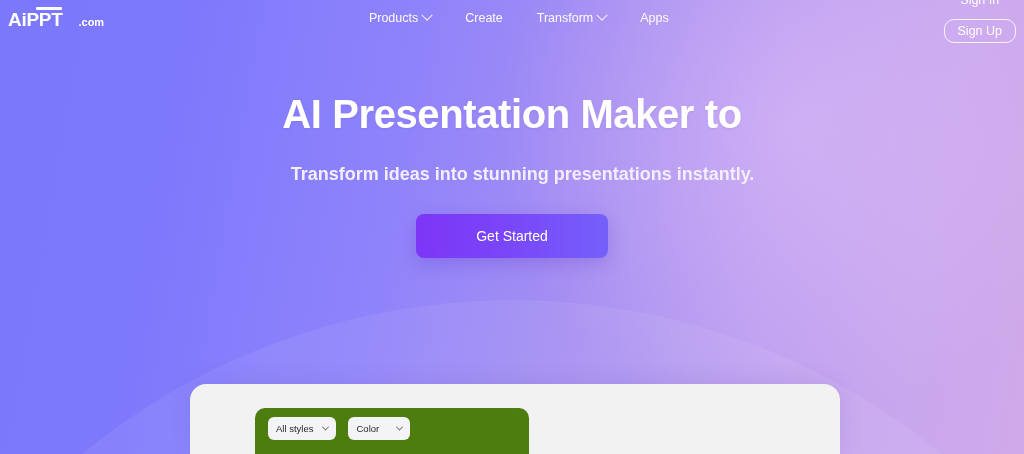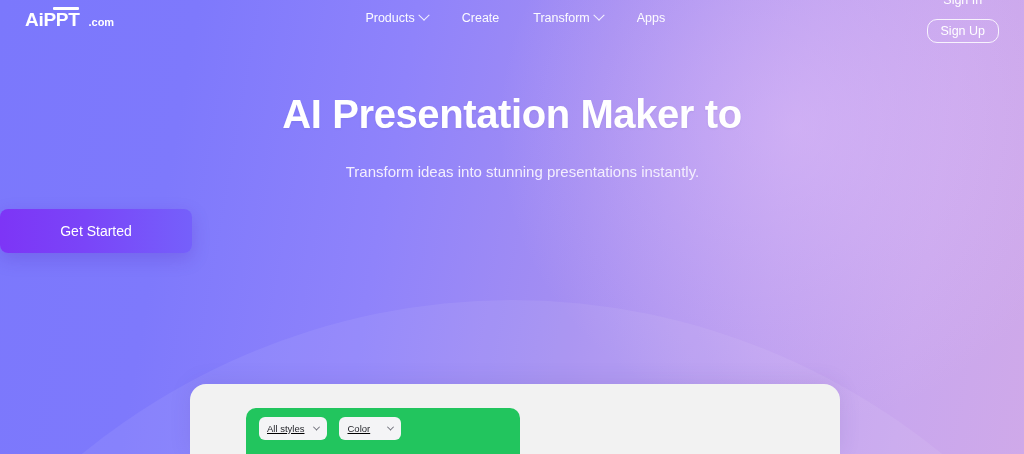--- a/index.html
+++ b/index.html
@@ -39,39 +39,39 @@
     width:620px; height:620px;
     border-radius:50%;
     background:radial-gradient(circle, rgba(231,196,250,0.45) 0%, rgba(231,196,250,0) 68%);
     pointer-events:none;
   }
 
   
   .nav {
     position:absolute; top:0; left:0; right:0; height:36px;
     display:flex; align-items:center;
-    padding:0 25px;
+    padding:0 8px;
     z-index:5;
   }
   .logo {
     display:flex; align-items:flex-end;
     color:#fff;
     user-select:none;
     line-height:1;
   }
   .logo-main {
     font-size:19px; font-weight:bold; letter-spacing:-0.3px;
     position:relative; display:inline-block;
     padding-top:3px;
   }
   .logo-bar {
     position:absolute; right:0; top:0;
     width:26px; height:2.5px; background:#fff; border-radius:1px;
   }
-  .logo-dot { font-size:11px; font-weight:bold; margin-left:9px; padding-bottom:1px; }
+  .logo-dot { font-size:11px; font-weight:bold; margin-left:16px; padding-bottom:1px; }
 
   .nav-center {
     flex:1; display:flex; justify-content:center; align-items:center;
     gap:34px;
     margin-left:-10px;
   }
   .nav-item {
     display:flex; align-items:center; gap:5px;
     color:#ffffff; font-size:12.5px;
     cursor:pointer; white-space:nowrap;
@@ -106,26 +106,26 @@
     color:#ffffff;
     font-size:40px;
     font-weight:bold;
     line-height:1.22;
     letter-spacing:-0.4px;
     text-shadow:0 1px 2px rgba(90,70,160,0.12);
   }
   .sub {
     margin-top:20px;
     color:#f3eefe;
-    font-size:15px;
+    font-size:18px;
     line-height:1.72;
-    font-weight:400;
+    font-weight:700;
     margin-left:21px;
   }
-  .cta-wrap { margin-top:24px; display:flex; }
+  .cta-wrap { margin-top:24px; display:flex; justify-content:center; }
   .cta {
     width:192px; height:44px;
     border:none; border-radius:8px;
     background:linear-gradient(90deg,#7d35f6 0%,#7a45f8 45%,#7560fb 100%);
     color:#fff; font-size:14px; font-family:inherit;
     cursor:pointer;
     box-shadow:0 6px 18px rgba(80,30,180,0.22);
     display:flex; align-items:center; justify-content:center;
   }
 
@@ -135,25 +135,24 @@
     left:190px; top:384px;
     width:650px; height:70px;
     background:#f2f2f2;
     border-radius:16px 16px 0 0;
     box-shadow:0 -2px 22px rgba(70,40,130,0.10);
     z-index:6;
     overflow:hidden;
   }
   .panel {
     position:absolute;
-    left:56px; top:24px;
+    left:65px; top:24px;
     width:274px; height:46px;
-    background:#22c55e;
+    background:#4d7c0f;
     border-radius:10px 10px 0 0;
-    text-decoration:underline;
   }
   .pill-row {
     display:flex; gap:12px;
     padding:9px 0 0 13px;
   }
   .pill {
     display:flex; align-items:center; justify-content:space-between;
     background:#f4f4f6;
     border-radius:6px;
     height:23px;

